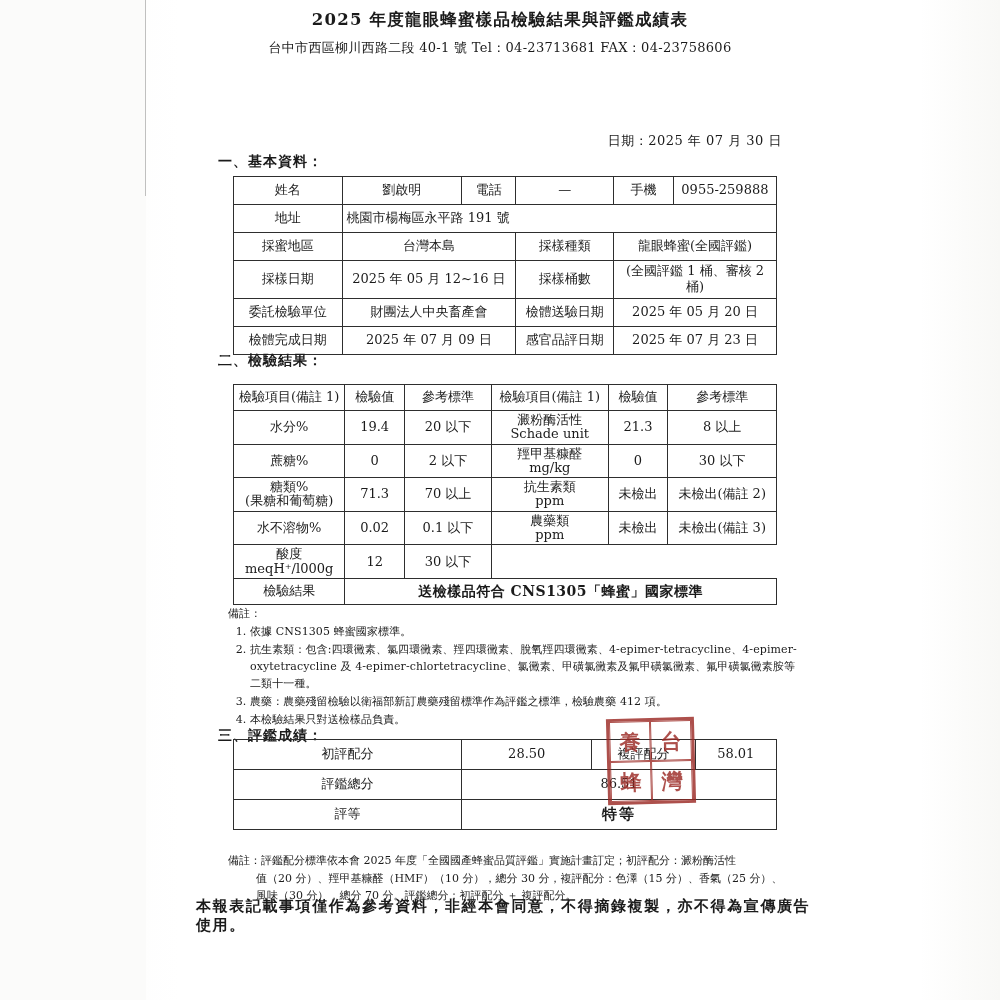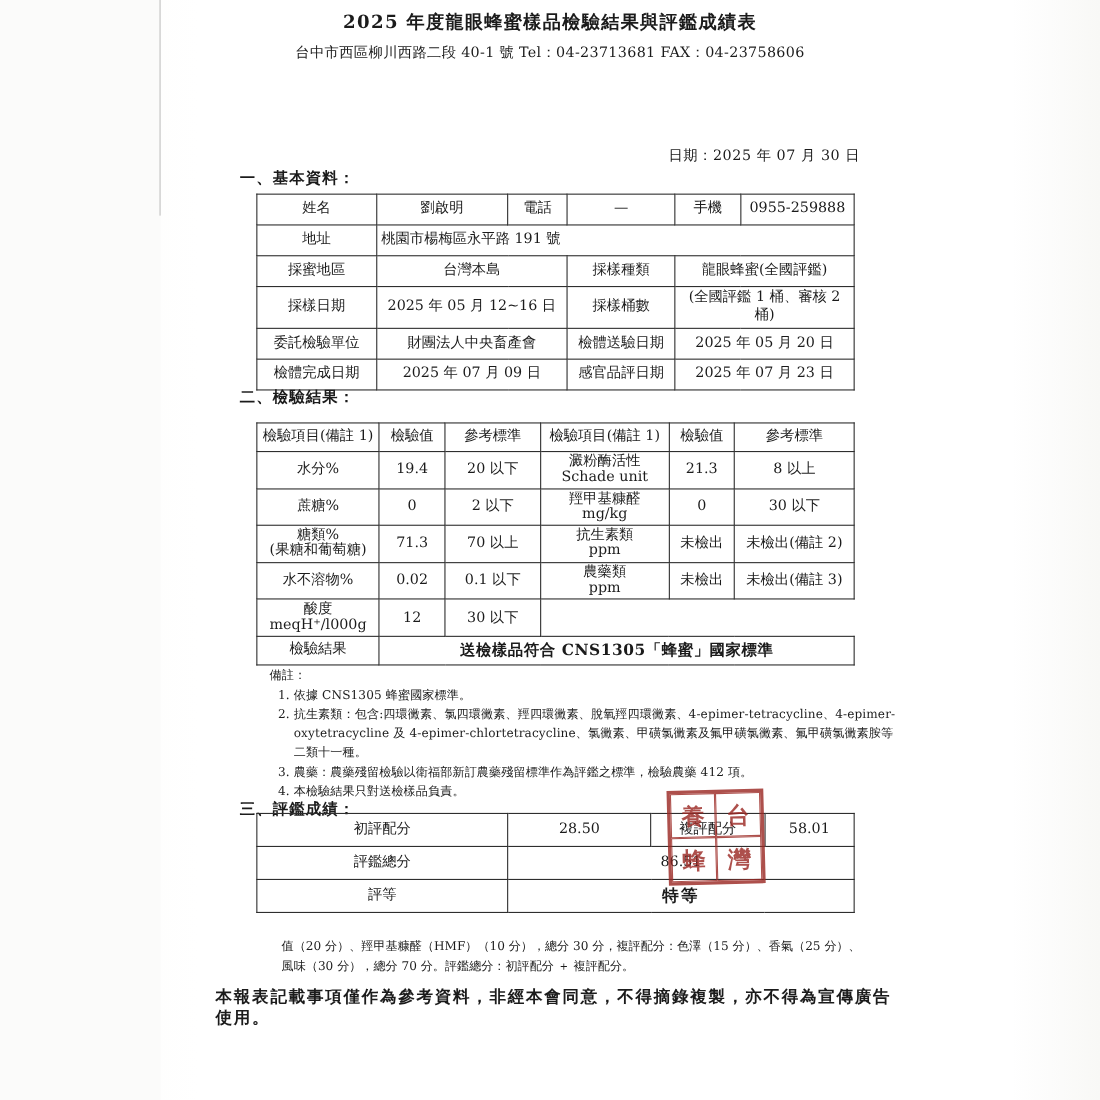--- a/index.html
+++ b/index.html
@@ -81,21 +81,21 @@
   #tbl-results td.result-val { font-weight:bold; font-size:14px; letter-spacing:.5px; }
 
   
   #tbl-score { left:233px; top:739px; width:544px; }
   #tbl-score td { height:30px; }
   #tbl-score td.grade { font-weight:bold; font-size:15px; letter-spacing:2px; }
 
   
   .notes {
     position:absolute; left:228px; top:605px; width:570px;
-    font-size:11px; line-height:1.55; letter-spacing:.1px;margin-left:17px;
+    font-size:11px; line-height:1.55; letter-spacing:.1px;
   }
   .notes .nlabel { margin-bottom:1px; }
   .notes ol { margin:0; padding-left:22px; }
   .notes ol li { margin-bottom:1px; }
 
   .notes2 {
     position:absolute; left:228px; top:852px; width:572px;
     font-size:11px; line-height:1.6;
   }
   .notes2 .n2body { display:block; text-indent:0; }
@@ -293,19 +293,20 @@
     </table>
 
   <div class="seal">
     <span>養</span>
     <span>台</span>
     <span>蜂</span>
     <span>灣</span>
   </div>
 
   <div class="notes2">
+    <span class="n2body">備註：評鑑配分標準依本會 2025 年度「全國國產蜂蜜品質評鑑」實施計畫訂定；初評配分：澱粉酶活性</span>
     <span class="ind">值（20 分）、羥甲基糠醛（HMF）（10 分），總分 30 分，複評配分：色澤（15 分）、香氣（25 分）、</span>
     <span class="ind">風味（30 分），總分 70 分。評鑑總分：初評配分 ＋ 複評配分。</span>
   </div>
 
   <div class="footline">本報表記載事項僅作為參考資料，非經本會同意，不得摘錄複製，亦不得為宣傳廣告使用。</div>
 
 </div>
 
 </body></html>

